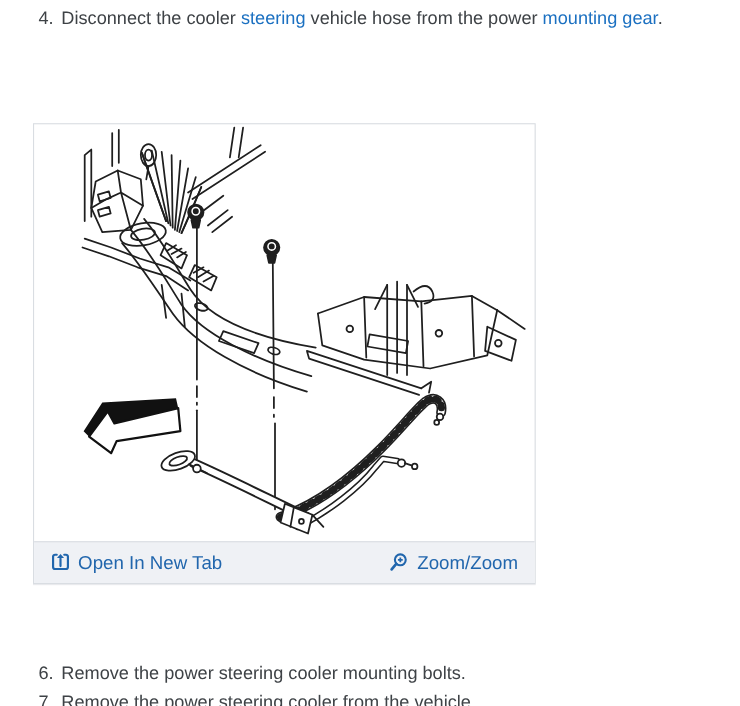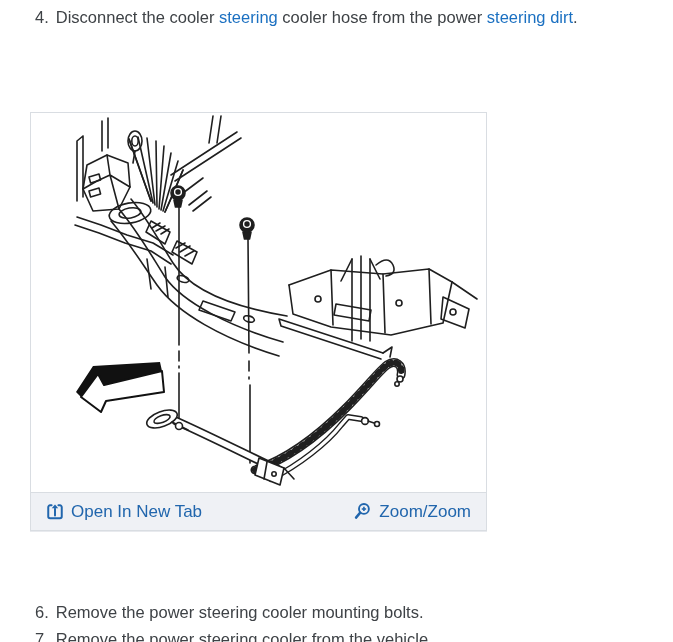--- a/index.html
+++ b/index.html
@@ -21,33 +21,33 @@
     box-shadow:0 1px 0 #e8eaee;
   }
   .fig-canvas { height:379px; overflow:hidden; }
   .fig-bar {
     height:38px; box-sizing:border-box;
     background:#eff1f5; border-top:1px solid #d9dde2;
     display:flex; justify-content:space-between; align-items:center;
     padding:0 15px;
   }
   .fig-link {
-    display:flex; align-items:center; gap:7px;
+    display:flex; align-items:flex-start; gap:7px;
     color:#2166ad; font-size:17px; text-decoration:none; cursor:pointer;
   }
   .fig-link svg { display:block; }
 </style>
 </head>
 <body>
 
 <div class="page">
 
   <div class="steps steps-top">
     <div class="step">
-      <span class="step-num">4.</span><span>Disconnect the cooler </span><a class="inline-link">steering</a><span> cooler hose from the power </span><a class="inline-link">steering dirt</a><span>.</span>
+      <span class="step-num">4.</span><span>Disconnect the cooler </span><a class="inline-link">steering</a><span> vehicle hose from the power </span><a class="inline-link">mounting gear</a><span>.</span>
     </div>
   </div>
 
   <figure class="figure">
     <div class="fig-canvas">
       
       <svg width="455" height="379" viewBox="0 0 455 379" xmlns="http://www.w3.org/2000/svg">
         <g fill="none" stroke="#1f1f1f" stroke-width="1.6" stroke-linecap="round" stroke-linejoin="round">
 
           <path d="M46,28 L46,88 M52,23 L52,84 M46,28 L52,23"></path>

